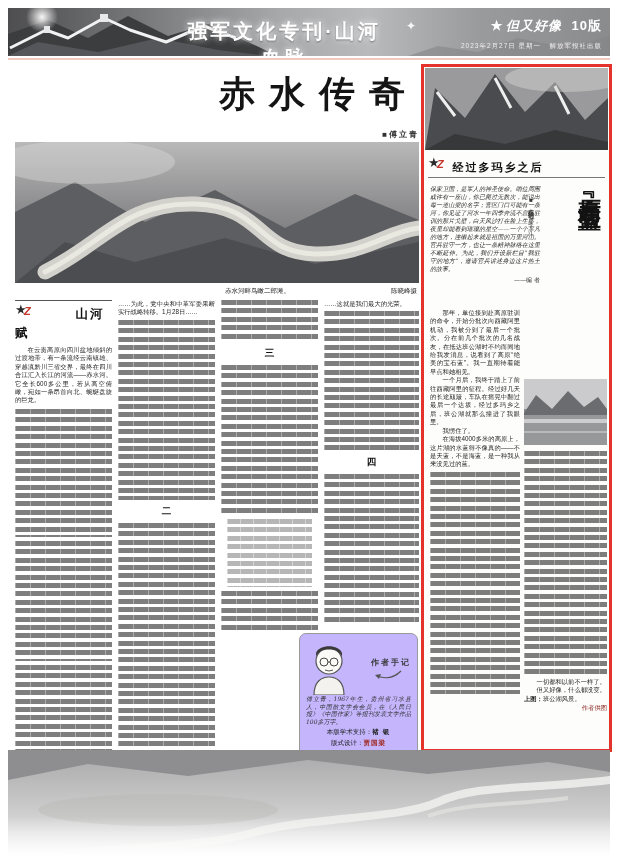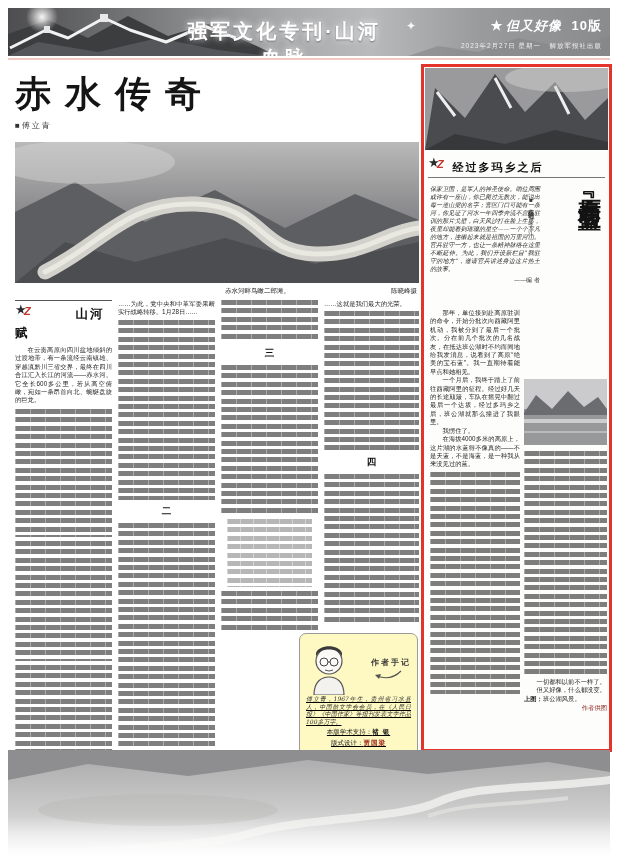--- a/index.html
+++ b/index.html
@@ -13,24 +13,24 @@
   #edition-title{left:168px;top:10px;width:216px;text-align:center;color:#fff;
     font-size:20px;font-weight:900;letter-spacing:3px;
     text-shadow:0 0 6px rgba(255,255,255,.9),0 1px 2px rgba(0,0,0,.55);}
   #masthead{right:8px;top:9px;color:#fff;font-size:13px;font-weight:bold;white-space:nowrap;}
   #masthead .script{font-family:"DejaVu Serif",serif;font-style:italic;font-weight:bold;letter-spacing:1px;}
   #masthead .pageno{margin-left:6px;letter-spacing:1px;}
   #dateline{right:8px;top:34px;color:#f2eeee;font-size:6.5px;letter-spacing:1px;white-space:nowrap;}
   #banner-rule{left:8px;top:58px;width:602px;height:2px;background:#f0c8c0;}
 
   
-  #main-head{left:15px;top:74px;width:404px;text-align:left;}
+  #main-head{left:15px;top:74px;width:404px;text-align:right;}
   #main-title{font-size:36px;font-weight:900;color:#141414;letter-spacing:14px;line-height:1.1;
     font-family:"Liberation Sans",sans-serif;}
-  #main-byline{margin-top:6px;font-size:8px;color:#333;letter-spacing:2px;}
+  #main-byline{margin-top:15px;font-size:8px;color:#333;letter-spacing:2px;font-weight:bold;}
 
   
   .photo{overflow:hidden;background:#8d8d8f;}
   .photo svg{display:block;}
   #photo-main{left:15px;top:142px;width:404px;height:141px;}
   #caption-row{left:15px;top:287px;width:404px;font-size:6.5px;color:#222;}
   #caption-row .cap{position:absolute;left:210px;}
   #caption-row .cred{position:absolute;right:2px;}
 
   
@@ -53,21 +53,21 @@
 
   
   .starz{display:inline-block;position:relative;width:20px;height:15px;vertical-align:-2px;}
   .starz .st{position:absolute;left:0;top:-3px;font-size:13px;color:#2a2a2a;}
   .starz .zz{position:absolute;left:9px;top:0px;font-size:11px;font-weight:900;font-style:italic;color:#c3352b;}
   .colhead{border-top:1.5px solid #555;padding-top:3px;margin-bottom:4px;}
   .colhead .lbl{font-size:12.5px;font-weight:900;color:#111;letter-spacing:2px;padding-left:36px;}
 
   
   #note-box{left:299px;top:633px;width:119px;height:152px;border:1px solid #9a9a9a;border-radius:7px;
-    background:#fef9c3;box-sizing:border-box;padding:5px 6px;text-decoration:underline;}
+    background:#c4b5fd;box-sizing:border-box;padding:5px 6px;}
   #note-top{position:relative;height:56px;}
   #note-label{position:absolute;right:0;top:18px;font-size:8px;font-weight:bold;color:#3a3a3a;letter-spacing:2px;}
   #note-arrow{position:absolute;right:8px;top:30px;}
   #note-bio{font-size:6px;line-height:7.6px;text-align:justify;color:#333;
     font-family:"DejaVu Serif",serif;font-style:italic;}
   .note-credit{font-size:6.5px;color:#222;margin-top:2.5px;text-align:center;}
   .note-credit b{letter-spacing:1px;}
   .red-name{color:#a02a20;}
 
   

